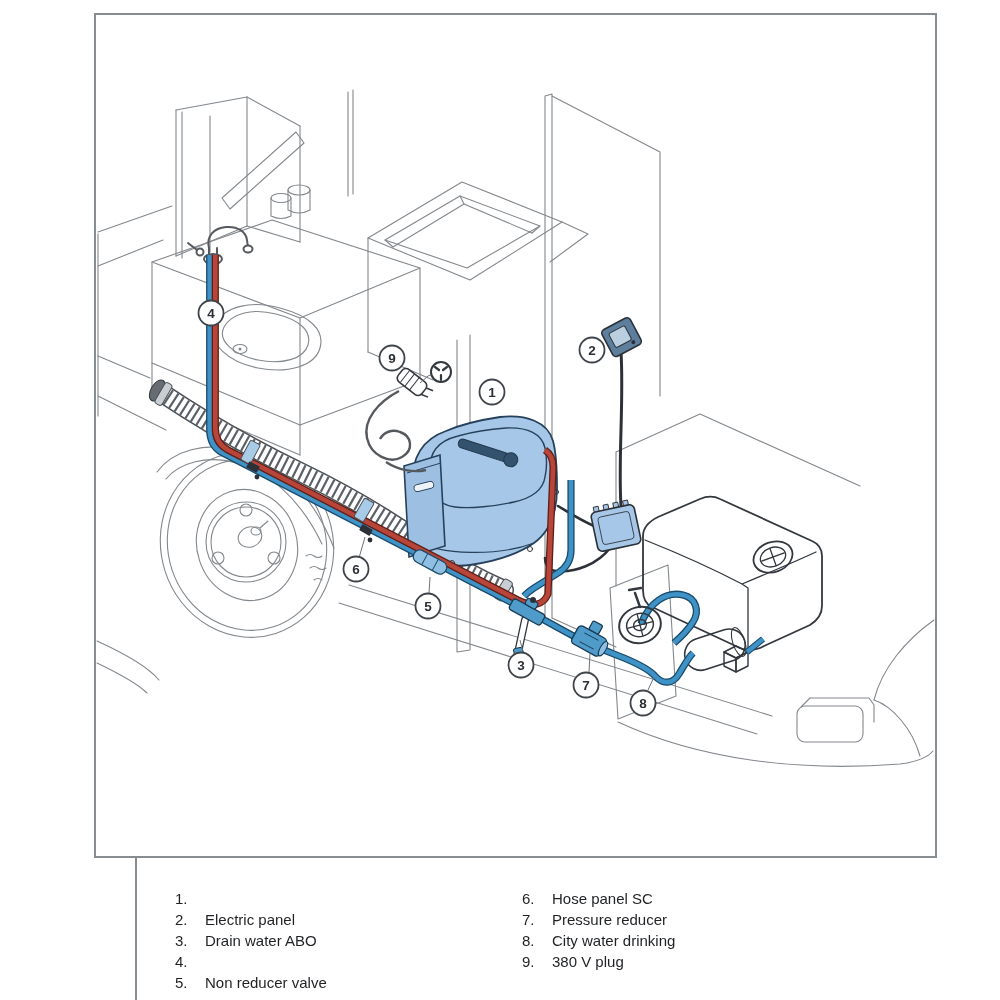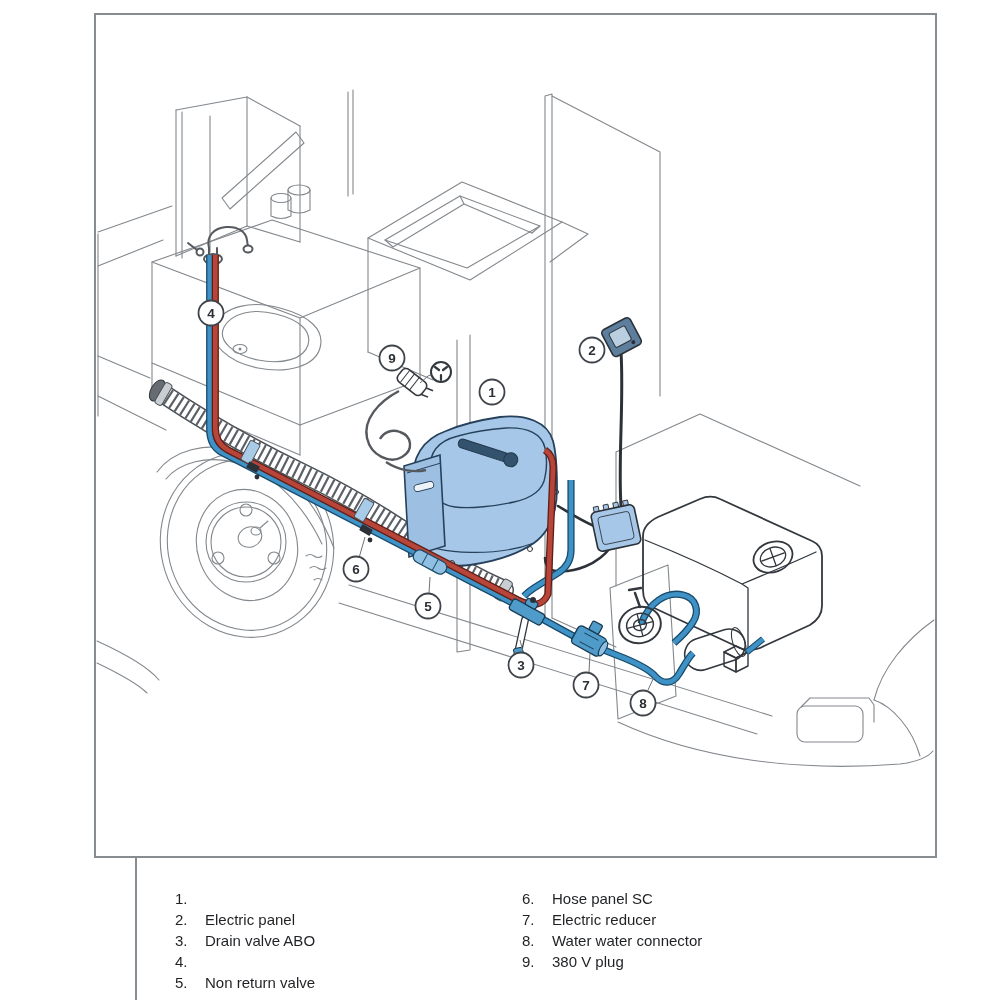--- a/index.html
+++ b/index.html
@@ -338,41 +338,41 @@
   <div class="legend-col c1">
     <div class="legend-row">
         <span class="num">1.</span>
       </div>
     <div class="legend-row">
         <span class="num">2.</span>
         <span class="txt">Electric panel</span>
       </div>
     <div class="legend-row">
         <span class="num">3.</span>
-        <span class="txt">Drain valve ABO</span>
+        <span class="txt">Drain water ABO</span>
       </div>
     <div class="legend-row">
         <span class="num">4.</span>
       </div>
     <div class="legend-row">
         <span class="num">5.</span>
-        <span class="txt">Non return valve</span>
+        <span class="txt">Non reducer valve</span>
       </div>
   </div>
   <div class="legend-col c2">
     <div class="legend-row">
         <span class="num">6.</span>
         <span class="txt">Hose panel SC</span>
       </div>
     <div class="legend-row">
         <span class="num">7.</span>
-        <span class="txt">Electric reducer</span>
+        <span class="txt">Pressure reducer</span>
       </div>
     <div class="legend-row">
         <span class="num">8.</span>
-        <span class="txt">Water water connector</span>
+        <span class="txt">City water drinking</span>
       </div>
     <div class="legend-row">
         <span class="num">9.</span>
         <span class="txt">380 V plug</span>
       </div>
   </div>
 </div>
 
 </body></html>

